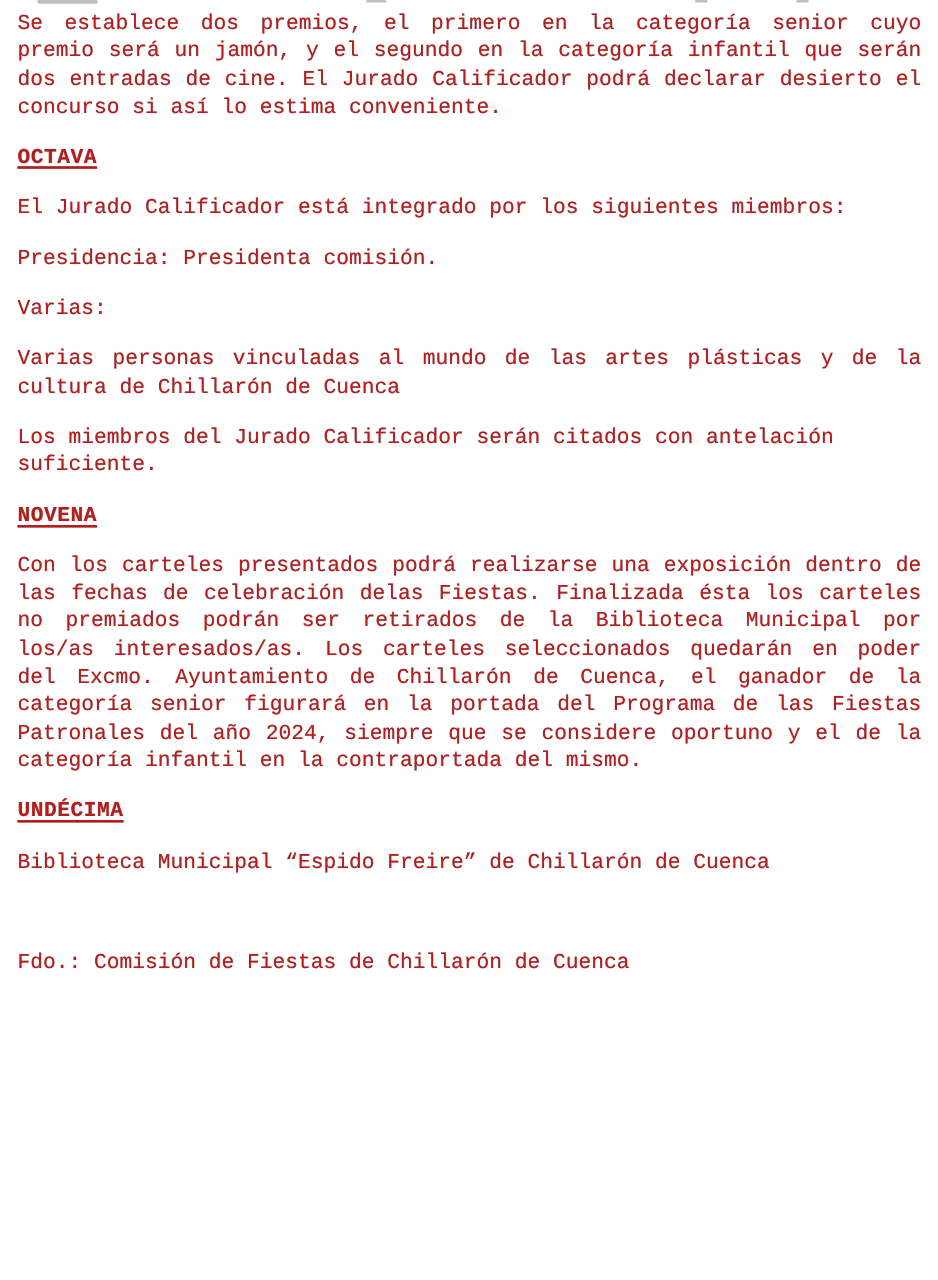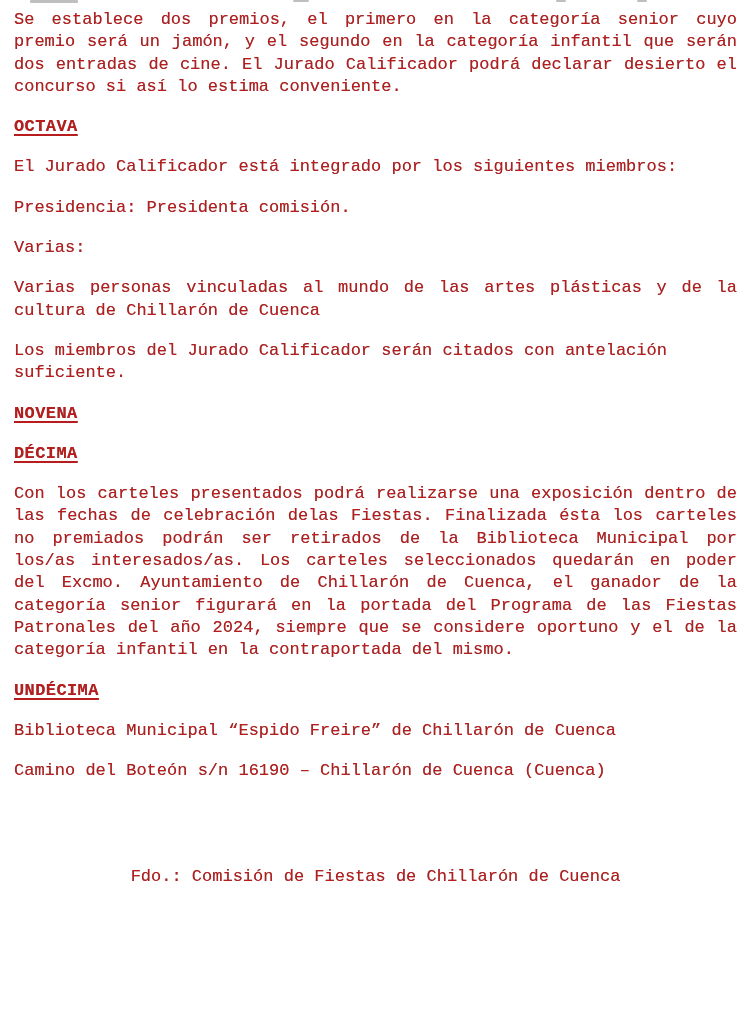--- a/index.html
+++ b/index.html
@@ -33,23 +33,22 @@
     line-height: 22.3px;
     font-weight: bold;
     letter-spacing: 0.4px;
   }
   .heading .u {
     text-decoration: underline;
     text-decoration-thickness: 2px;
     text-underline-offset: 3px;
   }
   .signature {
-    margin-top: 84px;
+    margin-top: 58px;
     margin-bottom: 0;
-    text-align: center;
     font-size: 17px;
     line-height: 22.3px;
   }
   
   .frag {
     position: absolute;
     top: 0;
     height: 3px;
     background: #8a8a8a;
     opacity: 0.55;
@@ -78,27 +77,23 @@
   <p class="para">El Jurado Calificador está integrado por los siguientes miembros:</p>
   <p class="para">Presidencia: Presidenta comisión.</p>
   <p class="para">Varias:</p>
   <p class="para justify">Varias personas vinculadas al mundo de las artes plásticas y de la cultura de Chillarón de Cuenca</p>
   <p class="para">Los miembros del Jurado Calificador serán citados con antelación suficiente.</p>
 
   <div class="heading">
     <span class="u">NOVENA</span>
   </div>
 
-  <div class="heading">
-    <span class="u">DÉCIMA</span>
-  </div>
   <p class="para justify">Con los carteles presentados podrá realizarse una exposición dentro de las fechas de celebración delas Fiestas. Finalizada ésta los carteles no premiados podrán ser retirados de la Biblioteca Municipal por los/as interesados/as. Los carteles seleccionados quedarán en poder del Excmo. Ayuntamiento de Chillarón de Cuenca, el ganador de la categoría senior figurará en la portada del Programa de las Fiestas Patronales del año 2024, siempre que se considere oportuno y el de la categoría infantil en la contraportada del mismo.</p>
 
   <div class="heading">
     <span class="u">UNDÉCIMA</span>
   </div>
   <p class="para">Biblioteca Municipal “Espido Freire” de Chillarón de Cuenca</p>
-  <p class="para">Camino del Boteón s/n 16190 – Chillarón de Cuenca (Cuenca)</p>
 
 
   <p class="para signature">Fdo.: Comisión de Fiestas de Chillarón de Cuenca</p>
 
 </div>
 
 </body></html>

